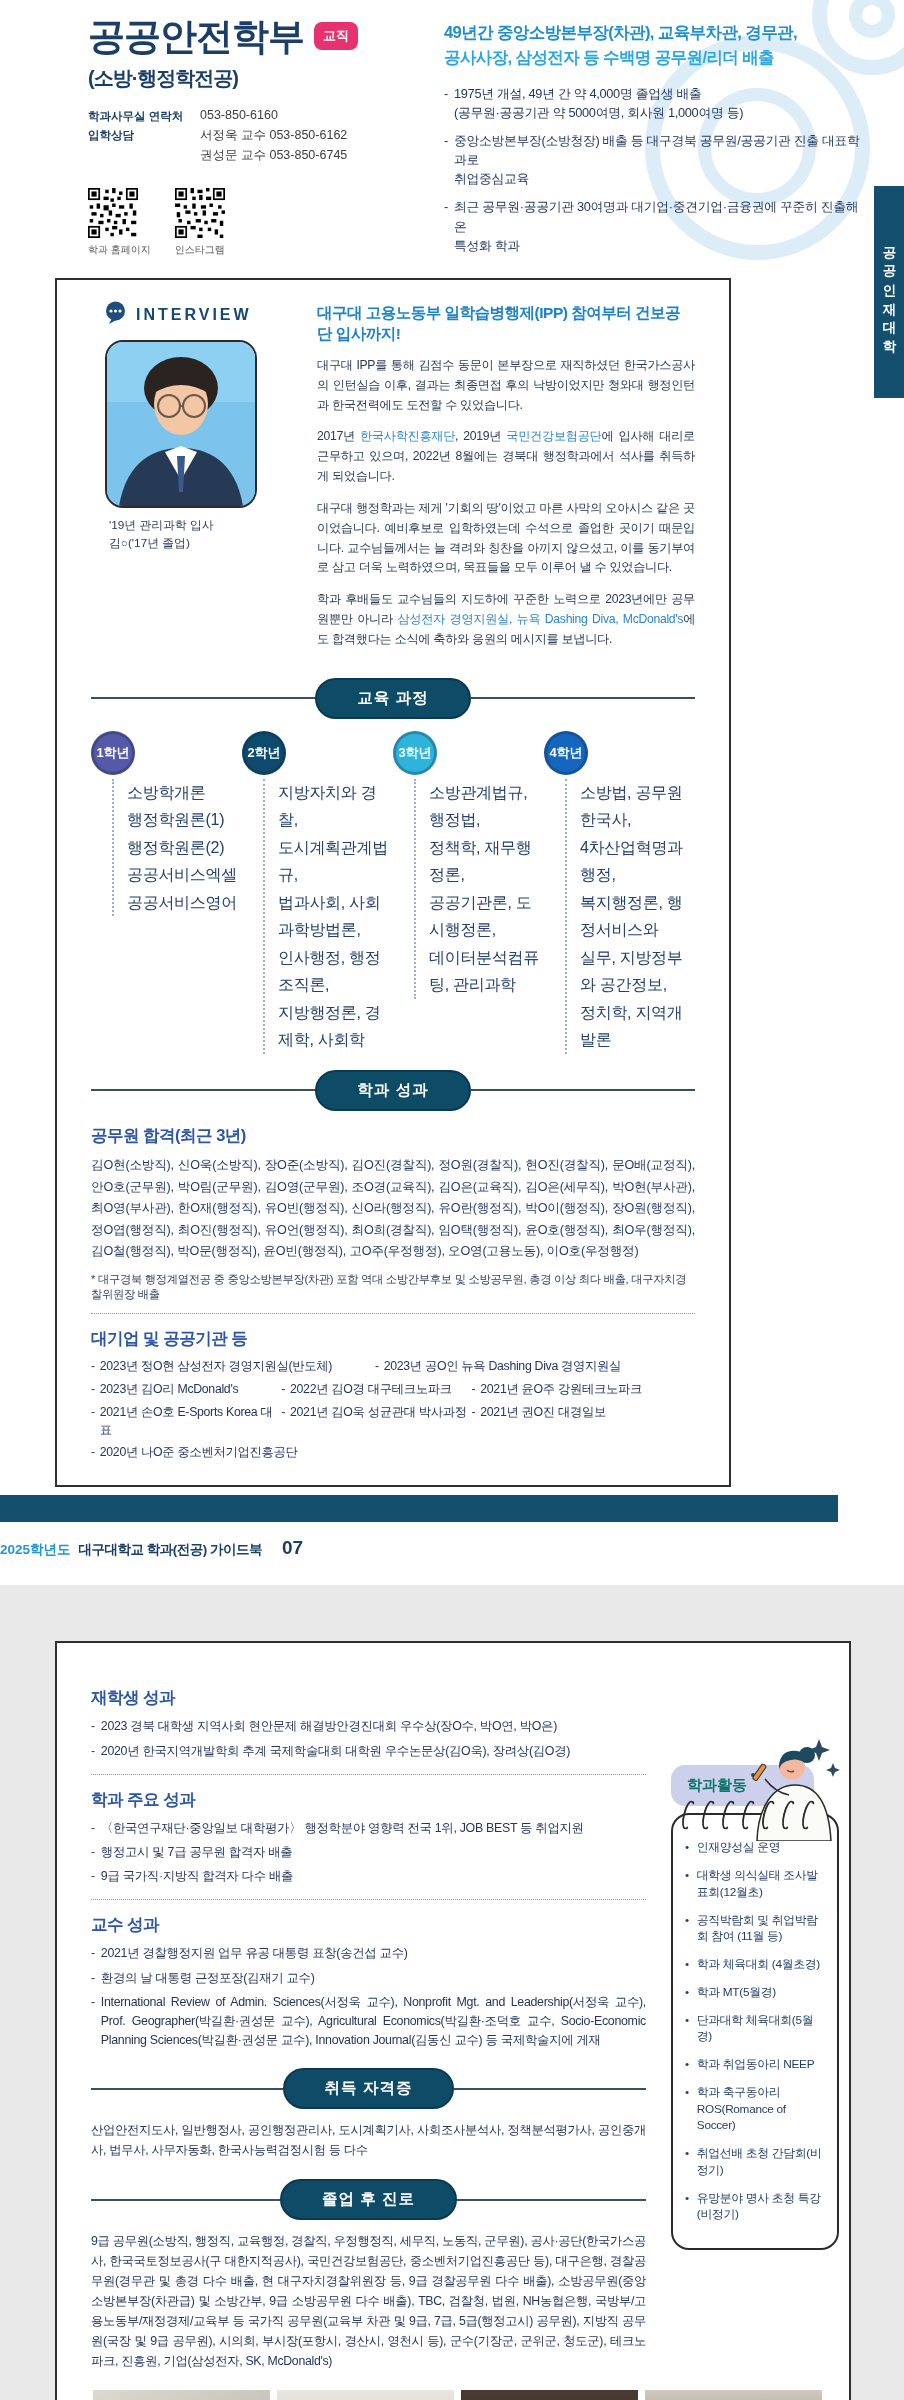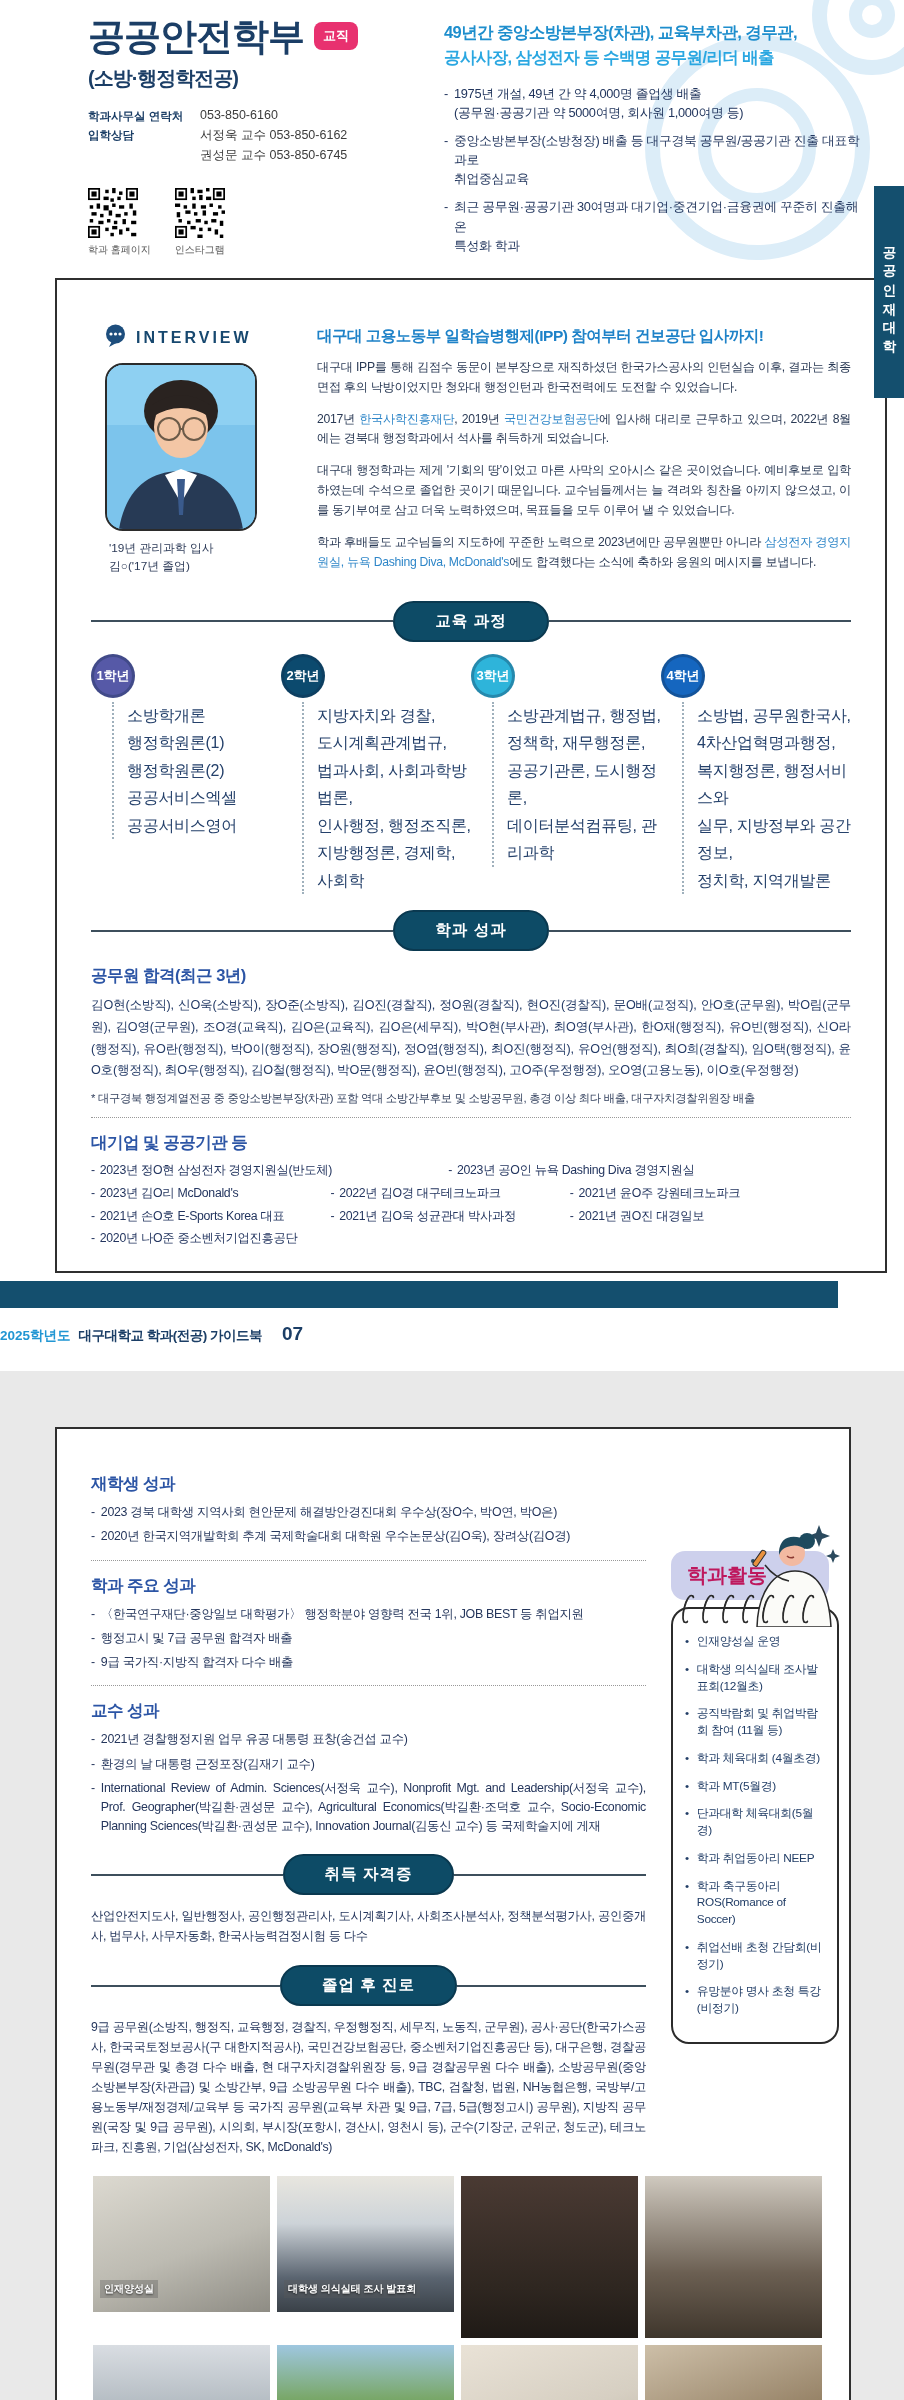--- a/index.html
+++ b/index.html
@@ -30,22 +30,22 @@
   .qr-label{font-size:10px;color:#555;margin-top:5px;}
   .hdr-right{flex:1;padding-top:2px;}
   .headline{font-size:16.5px;font-weight:800;letter-spacing:-0.6px;line-height:1.5;}
   .hl1{color:#1e8ecd;}
   .hl2{color:#2aa7e1;}
   .hbullets{margin-top:14px;}
   .hb{display:flex;gap:6px;font-size:12.8px;color:#22365e;line-height:1.5;margin-bottom:9px;letter-spacing:-0.3px;}
   .hb::before{content:"-";flex:none;}
   .hb span{white-space:pre-line;}
 
-  .ibox{position:relative;margin:14px 0 0 55px;width:832px;min-height:815px;background:#fff;border:2px solid #2f2f2f;
-    padding:44px 34px 18px 34px;z-index:2;}
+  .ibox{position:relative;margin:14px 0 0 55px;width:676px;min-height:815px;background:#fff;border:2px solid #2f2f2f;
+    padding:21px 34px 18px 34px;z-index:2;}
   .iv-row{display:flex;gap:28px;}
   .iv-left{width:198px;flex:none;}
   .iv-logo{display:flex;align-items:center;gap:7px;margin-left:14px;}
   .iv-logo span{font-size:16px;font-weight:800;color:#17486f;letter-spacing:3px;}
   .iv-photo{width:152px;height:168px;margin:12px 0 0 14px;border:2px solid #2b2b2b;border-radius:18px;overflow:hidden;background:#7cc4ec;}
   .iv-caption{margin:9px 0 0 18px;font-size:11.8px;color:#2c3a57;line-height:1.5;white-space:pre-line;}
   .iv-right{flex:1;}
   .iv-title{font-size:15.5px;font-weight:800;color:#1e82c8;letter-spacing:-0.5px;margin-top:2px;}
   .iv-p{font-size:12.2px;color:#2a3a55;line-height:1.62;letter-spacing:-0.3px;text-align:justify;margin-top:11px;}
   .hl{color:#2e86c8;}
@@ -85,22 +85,22 @@
   .p2cols{display:flex;gap:25px;}
   .p2main{width:555px;flex:none;}
   .ditem{display:flex;gap:6px;font-size:12.4px;color:#25365c;line-height:1.55;margin-bottom:5px;letter-spacing:-0.3px;text-align:justify;}
   .ditem::before{content:"-";flex:none;}
   .body-text{font-size:12.3px;color:#25365c;line-height:1.62;letter-spacing:-0.3px;text-align:justify;margin-top:12px;}
   .p2main .pill-row{margin-top:18px;margin-bottom:4px;}
   .p2main .dotline{margin:13px 0 4px 0;}
 
   .p2side{flex:1;padding-top:92px;}
   .act-card{position:relative;}
-  .act-label{position:relative;background:#cdd0ec;border-radius:14px;padding:11px 16px;width:158px;
-    font-size:20px;font-weight:800;color:#be185d;z-index:1;}
+  .act-label{position:relative;background:#cdd0ec;border-radius:14px;padding:11px 16px;width:143px;
+    font-size:15px;font-weight:800;color:#0f766e;z-index:1;}
   .act-illus{position:absolute;top:-28px;right:-2px;z-index:2;}
   .rings{display:flex;gap:9px;padding-left:12px;margin:-6px 0 -17px 0;position:relative;z-index:3;}
   .ring{width:11px;height:30px;border:2.5px solid #2b2b2b;border-radius:50%;border-right-color:transparent;transform:rotate(14deg);}
   .notepad{background:#fff;border:2.5px solid #2b2b2b;border-radius:18px;padding:24px 10px 14px 12px;width:168px;}
   .act-item{display:flex;gap:8px;font-size:11.8px;color:#213d66;line-height:1.42;margin-bottom:11px;letter-spacing:-0.3px;}
   .act-item::before{content:"\2022";flex:none;color:#213d66;}
 
   .photo-grid{display:flex;gap:7px;align-items:flex-start;flex-wrap:wrap;margin-top:18px;width:732px;margin-left:2px;}
   .ph{position:relative;width:177px;overflow:hidden;}
   .ph-cap{position:absolute;left:7px;bottom:14px;color:#fff;font-size:10px;font-weight:700;line-height:1.35;

